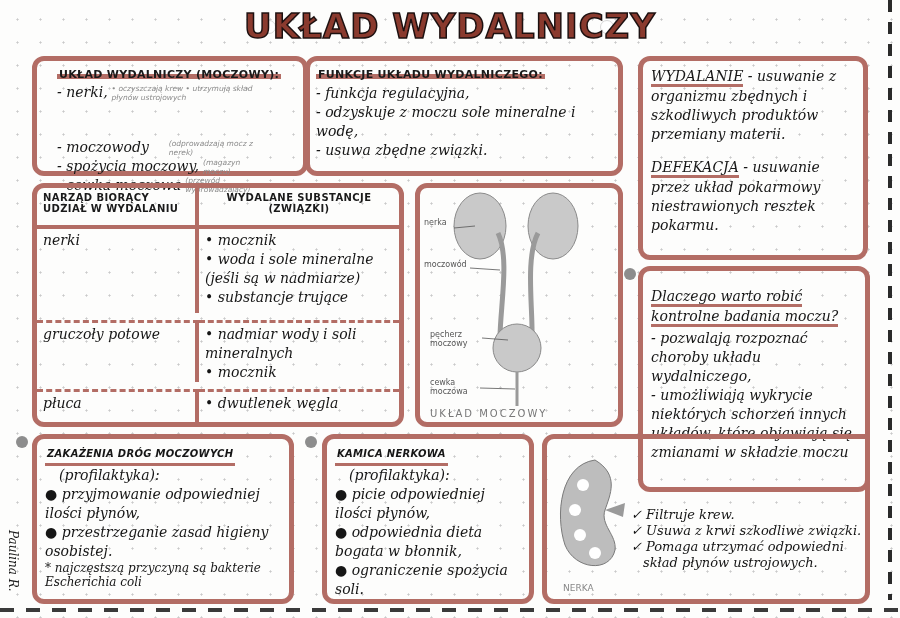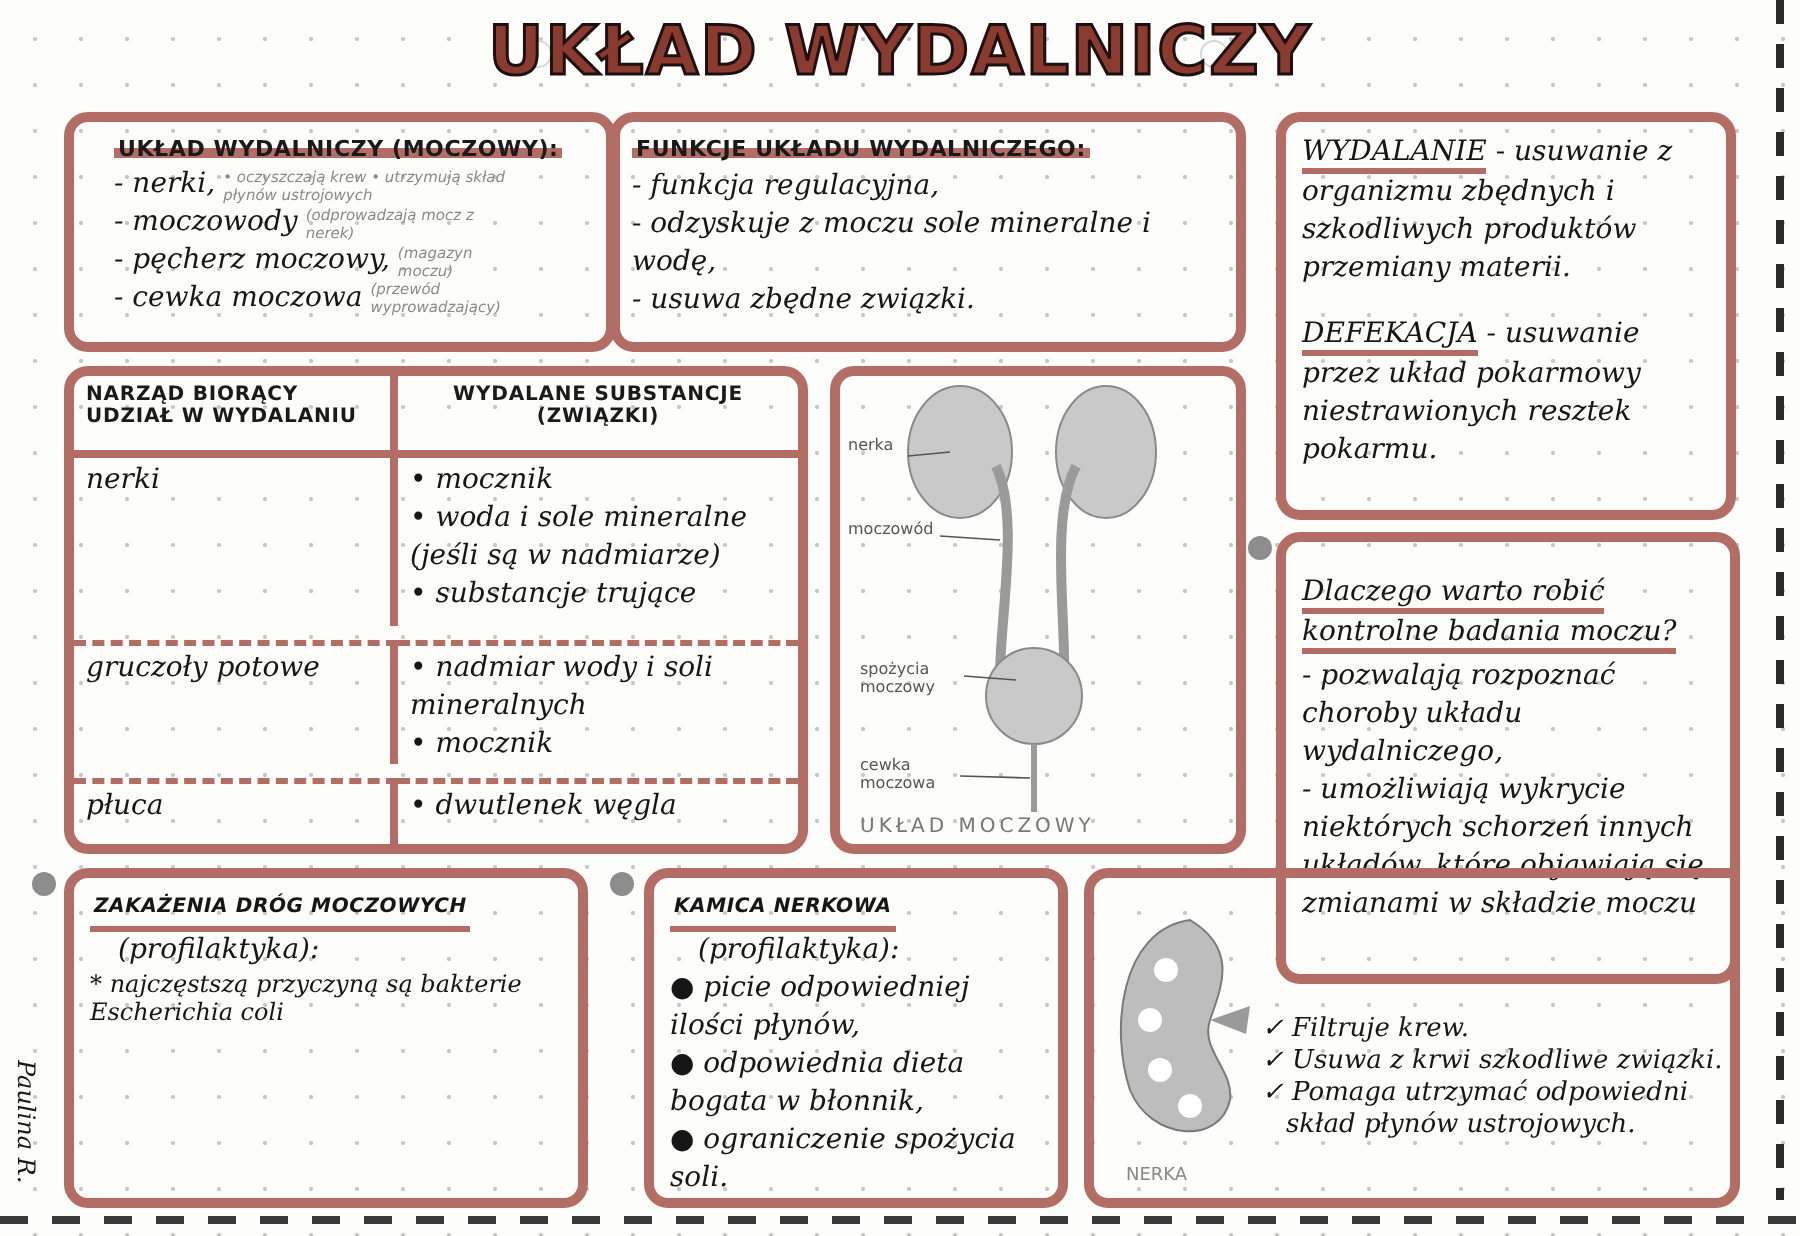--- a/index.html
+++ b/index.html
@@ -70,26 +70,26 @@
   <div class="title">UKŁAD WYDALNICZY</div>
 
   <div class="box" style="left:32px;top:56px;width:276px;height:120px;">
     <div style="padding:2px 20px;">
       <span class="hdr">UKŁAD WYDALNICZY (MOCZOWY):</span>
       <div class="hand" style="margin-top:1px;">
         <div style="display:flex;align-items:center;gap:4px;">
           <span>- nerki,</span>
           <span class="pencil" style="max-width:170px">• oczyszczają krew • utrzymują skład płynów ustrojowych</span>
         </div>
-        <div style="display:flex;align-items:center;gap:4px;">
+        <div style="display:flex;align-items:center;gap:20px;margin-top:36px;">
           <span>- moczowody</span>
           <span class="pencil" style="max-width:110px">(odprowadzają mocz z nerek)</span>
         </div>
         <div style="display:flex;align-items:center;gap:4px;">
-          <span>- pęcherz moczowy,</span>
+          <span>- spożycia moczowy,</span>
           <span class="pencil" style="max-width:60px">(magazyn moczu)</span>
         </div>
         <div style="display:flex;gap:4px;">
           <span>- cewka moczowa</span>
           <span class="pencil" style="max-width:80px">(przewód wyprowadzający)</span>
         </div>
       </div>
     </div>
   </div>
 
@@ -150,21 +150,21 @@
       <path d="M118 45 C105 70, 113 120, 112 150" stroke="#9a9a9a" stroke-width="5" fill="none"></path>
       <circle class="kidney" cx="97" cy="160" r="24"></circle>
       <line x1="97" y1="184" x2="97" y2="218" stroke="#9a9a9a" stroke-width="3"></line>
       <line x1="34" y1="40" x2="55" y2="38" stroke="#555" stroke-width="0.8"></line>
       <line x1="50" y1="80" x2="80" y2="82" stroke="#555" stroke-width="0.8"></line>
       <line x1="62" y1="150" x2="88" y2="152" stroke="#555" stroke-width="0.8"></line>
       <line x1="60" y1="200" x2="95" y2="201" stroke="#555" stroke-width="0.8"></line>
     </svg>
     <span class="pencil" style="position:absolute;left:4px;top:30px;font-size:8px;color:#555;">nerka</span>
     <span class="pencil" style="position:absolute;left:4px;top:72px;font-size:8px;color:#555;">moczowód</span>
-    <span class="pencil" style="position:absolute;left:10px;top:142px;width:55px;font-size:8px;color:#555;">spożycia moczowy</span>
+    <span class="pencil" style="position:absolute;left:10px;top:142px;width:55px;font-size:8px;color:#555;">pęcherz moczowy</span>
     <span class="pencil" style="position:absolute;left:10px;top:190px;width:50px;font-size:8px;color:#555;">cewka moczowa</span>
     <span class="pencil" style="position:absolute;left:10px;bottom:4px;font-size:10px;letter-spacing:2px;color:#777;">UKŁAD MOCZOWY</span>
   </div>
 
   <div class="pin" style="left:624px;top:268px;"></div>
   <div class="box" style="left:638px;top:266px;width:232px;height:226px;">
     <div class="hand" style="padding:16px 8px;">
       <div><span class="ul">Dlaczego warto robić</span></div>
       <div><span class="ul">kontrolne badania moczu?</span></div>
       <ul class="list" style="margin-top:2px;">
@@ -172,20 +172,24 @@
         <li>- umożliwiają wykrycie niektórych schorzeń innych układów, które objawiają się zmianami w składzie moczu</li>
       </ul>
     </div>
   </div>
 
   <div class="pin" style="left:16px;top:436px;"></div>
   <div class="box" style="left:32px;top:434px;width:262px;height:170px;">
     <div class="hand" style="padding:4px 8px;">
       <span class="hdr" style="background:none;border-bottom:3px solid #b36d65;font-size:10px;">ZAKAŻENIA DRÓG MOCZOWYCH</span>
       <div style="padding-left:14px;">(profilaktyka):</div>
+      <ul class="list">
+        <li>● <span>przyjmowanie odpowiedniej ilości płynów,</span></li>
+        <li>● <span>przestrzeganie zasad higieny osobistej.</span></li>
+      </ul>
       <div style="font-size:12px;line-height:14px;">* najczęstszą przyczyną są bakterie Escherichia coli</div>
     </div>
   </div>
 
   <div class="pin" style="left:305px;top:436px;"></div>
   <div class="box" style="left:322px;top:434px;width:212px;height:170px;">
     <div class="hand" style="padding:4px 8px;">
       <span class="hdr" style="background:none;border-bottom:3px solid #b36d65;font-size:10px;">KAMICA NERKOWA</span>
       <div style="padding-left:14px;">(profilaktyka):</div>
       <ul class="list">

